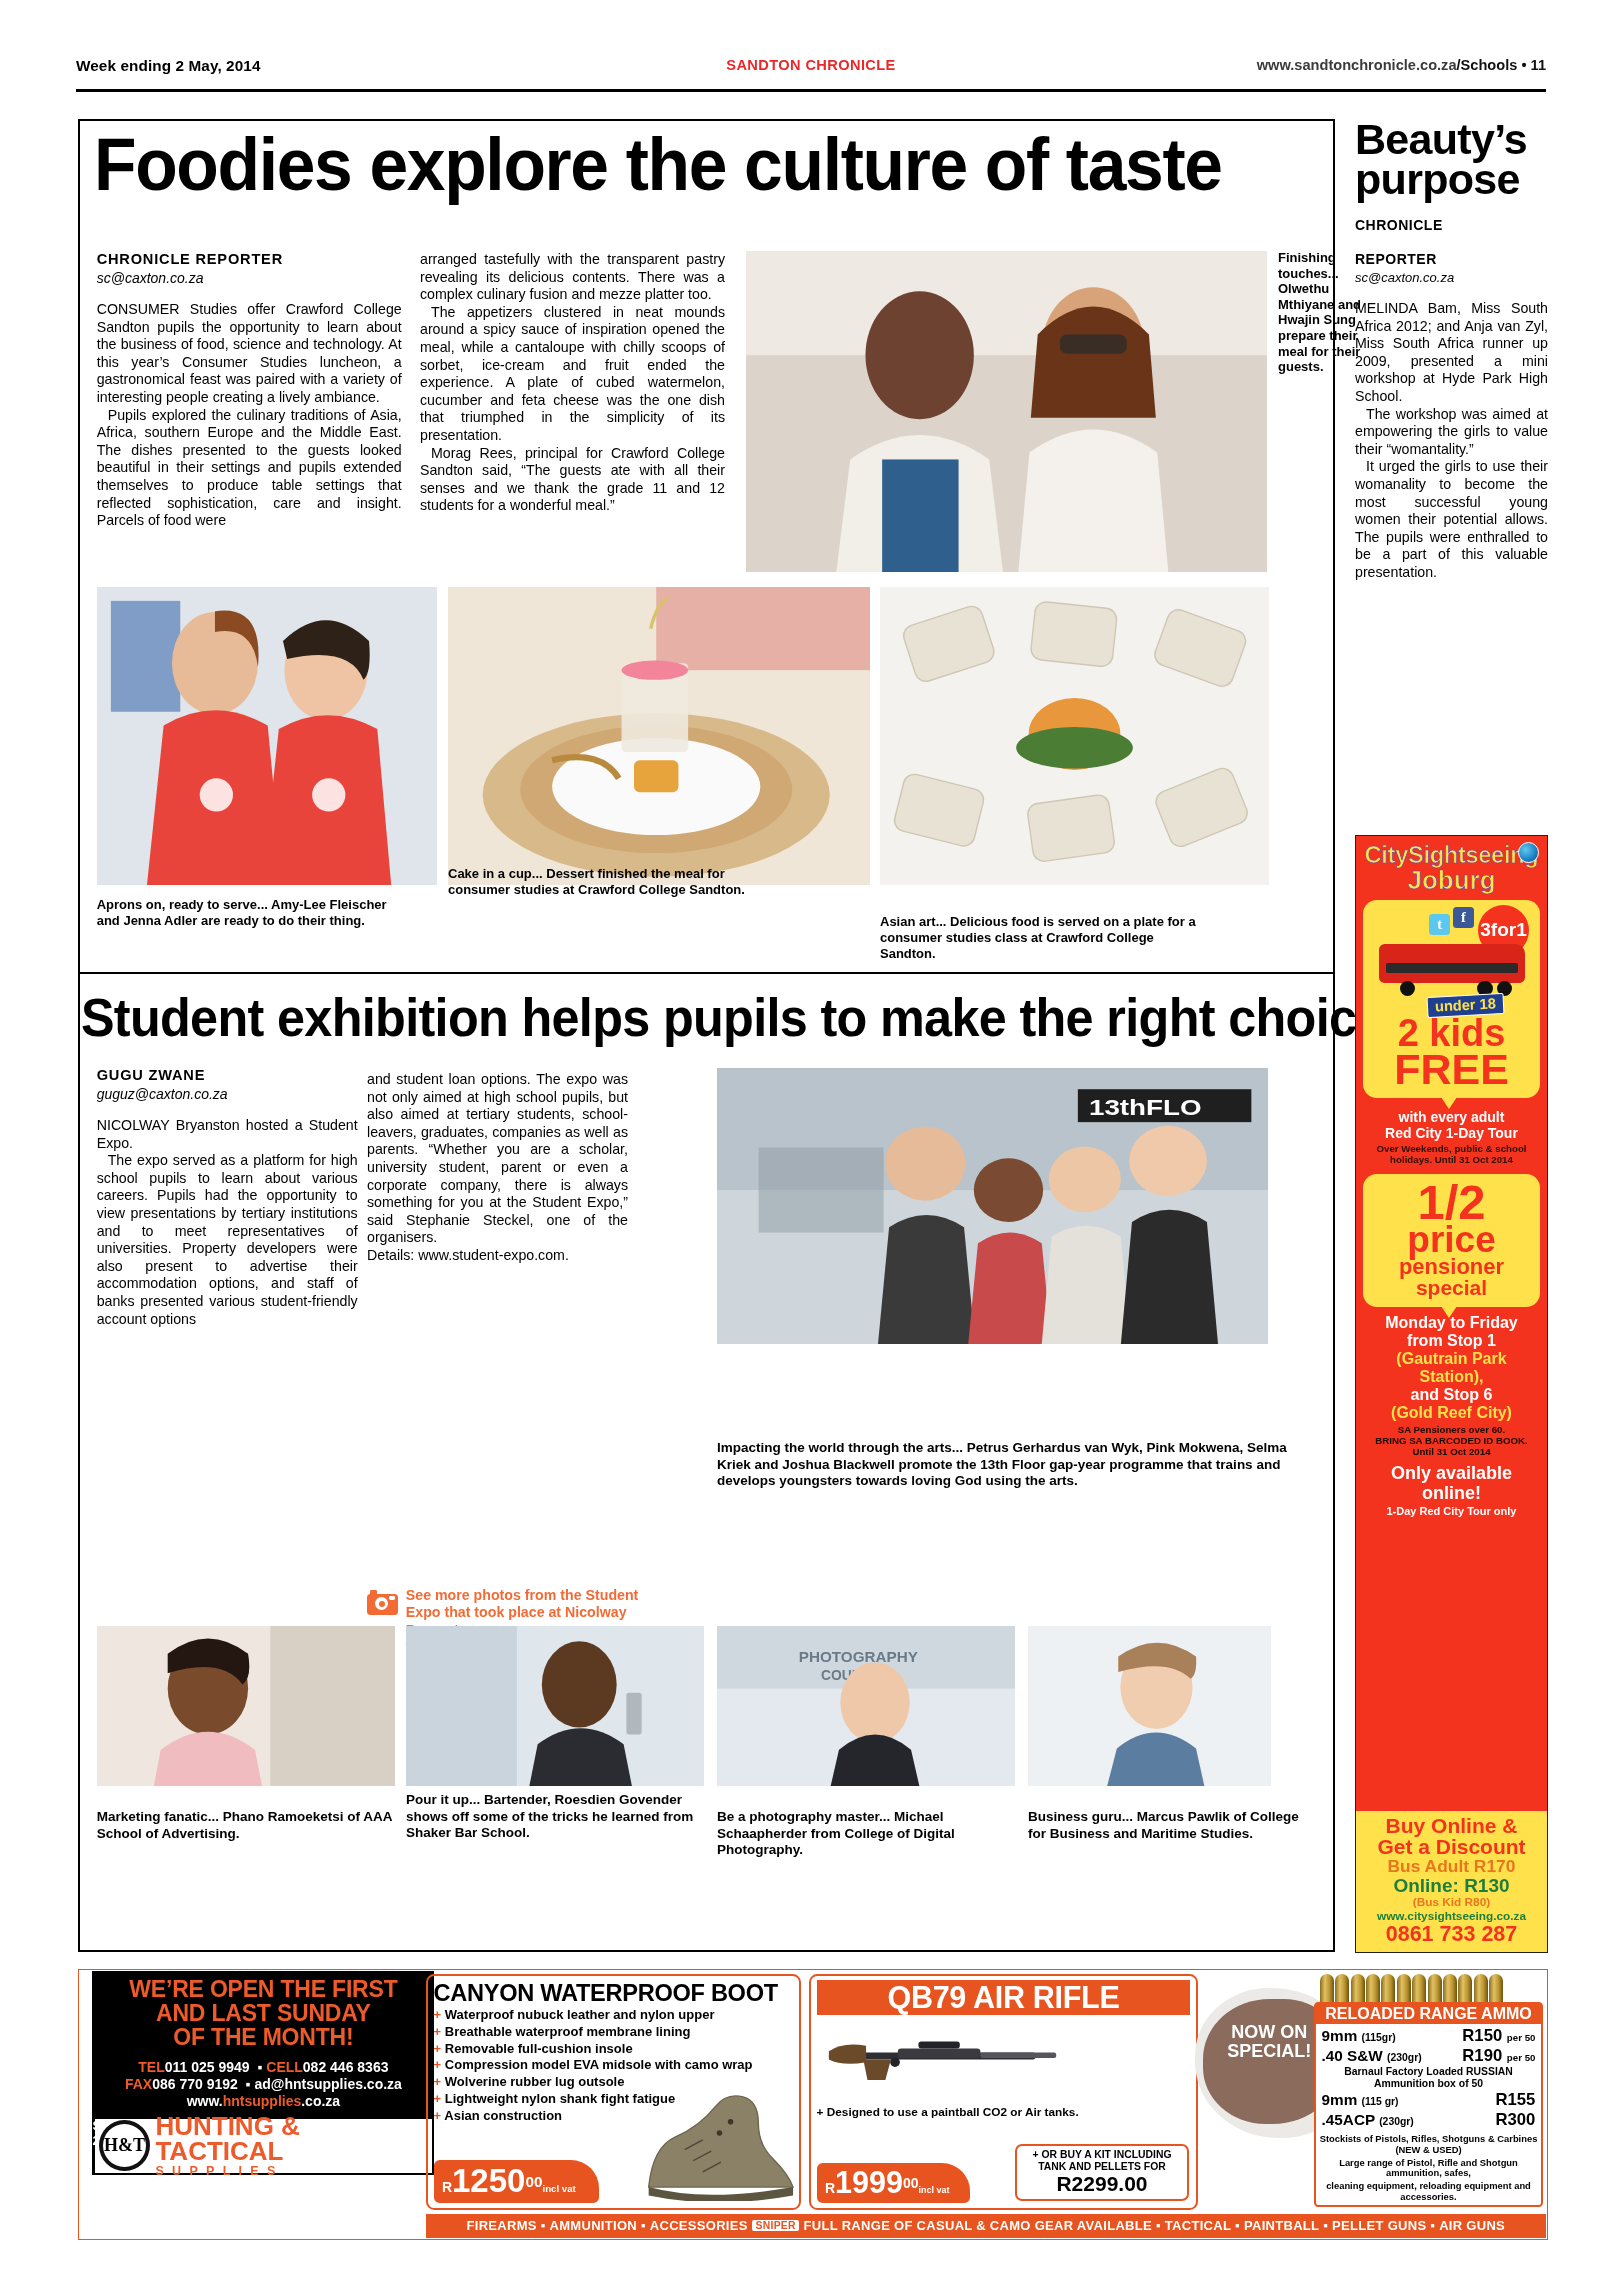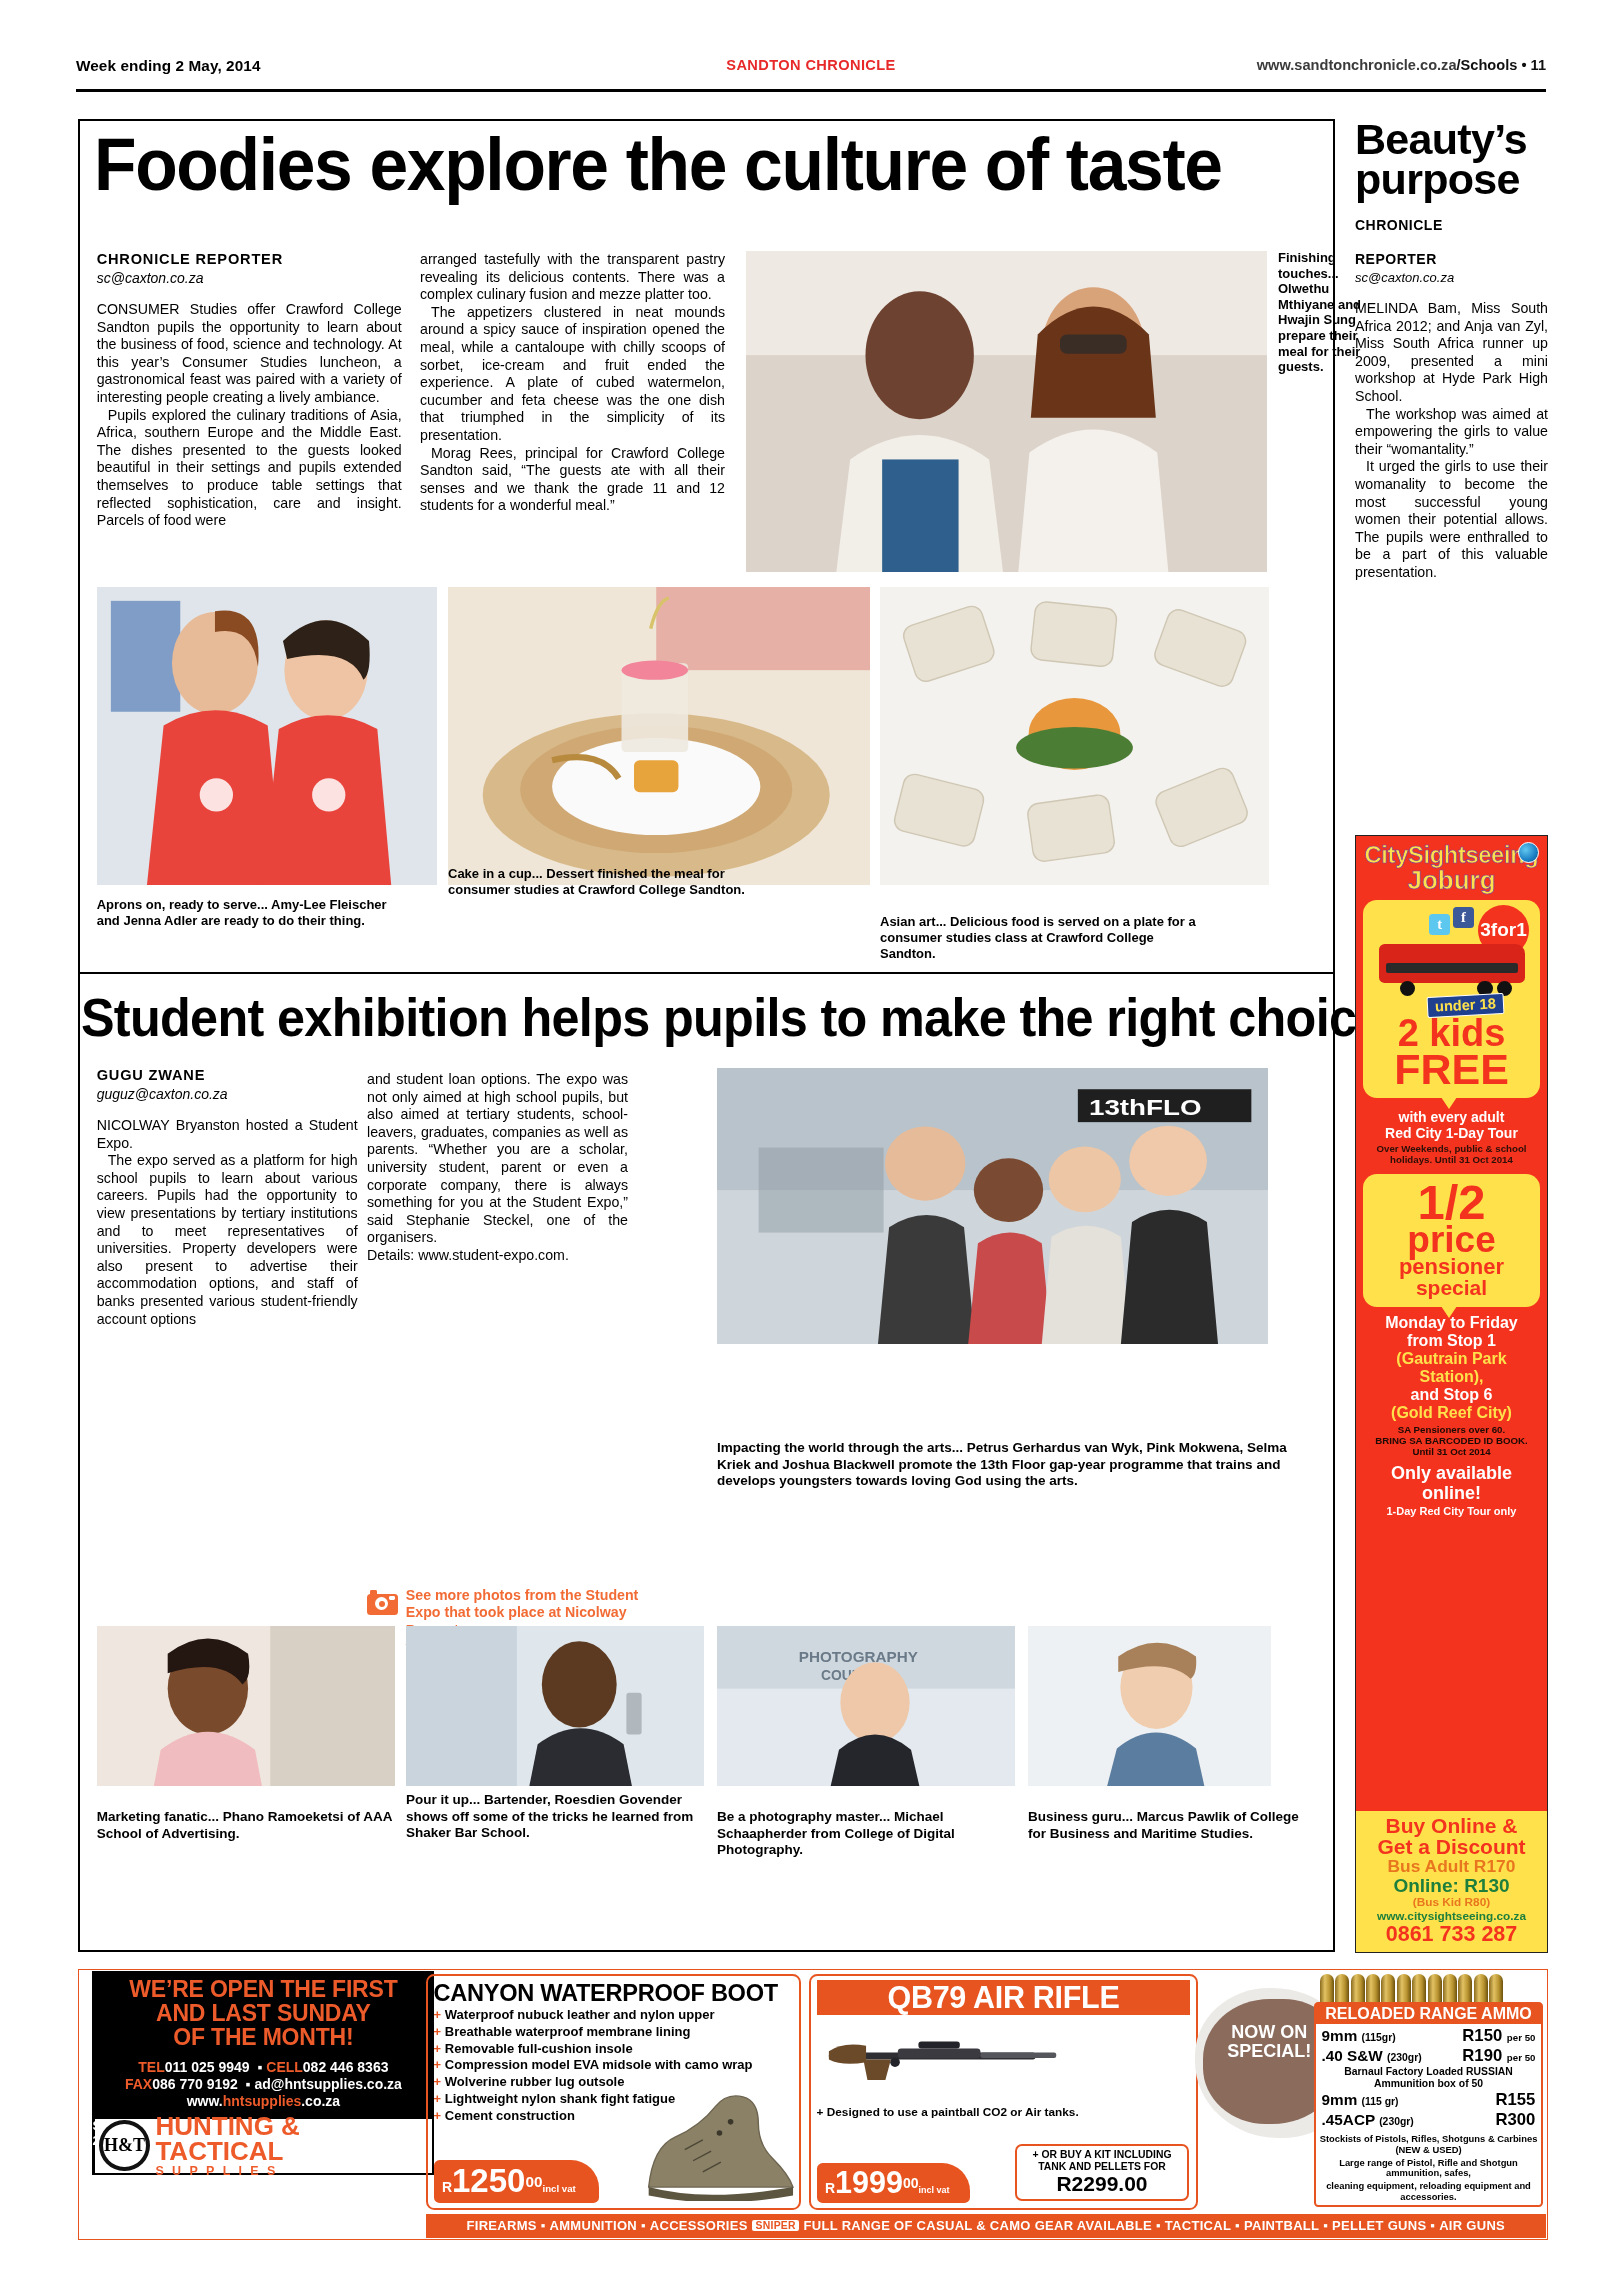--- a/index.html
+++ b/index.html
@@ -541,21 +541,21 @@
 
     <div class="boot">
       <div class="boot-h">CANYON WATERPROOF BOOT</div>
       <div>
         <div class="boot-li"><b class="p">+</b> <span>Waterproof nubuck leather and nylon upper</span></div>
         <div class="boot-li"><b class="p">+</b> <span>Breathable waterproof membrane lining</span></div>
         <div class="boot-li"><b class="p">+</b> <span>Removable full-cushion insole</span></div>
         <div class="boot-li"><b class="p">+</b> <span>Compression model EVA midsole with camo wrap</span></div>
         <div class="boot-li"><b class="p">+</b> <span>Wolverine rubber lug outsole</span></div>
         <div class="boot-li"><b class="p">+</b> <span>Lightweight nylon shank fight fatigue</span></div>
-        <div class="boot-li"><b class="p">+</b> <span>Cement construction</span></div>
+        <div class="boot-li"><b class="p">+</b> <span>Asian construction</span></div>
       </div>
       <svg class="bootimg" viewBox="0 0 230 170">
         <path d="M18 150 q6 -58 38 -72 q36 -16 58 -44 q16 -20 40 -14 q22 6 22 38 q0 30 20 50 q24 24 30 42z" fill="#8a8166" stroke="#6d6450" stroke-width="2"></path>
         <path d="M18 150 q80 22 208 0 l0 12 q-112 20 -208 0z" fill="#5c553f"></path>
         <g stroke="#4c4636" stroke-width="2" fill="none">
           <path d="M70 96 l26 -14"></path>
             <path d="M82 112 l26 -14"></path>
             <path d="M96 128 l26 -14"></path>
         </g>
         <circle cx="120" cy="72" r="4" fill="#3b372a"></circle>

